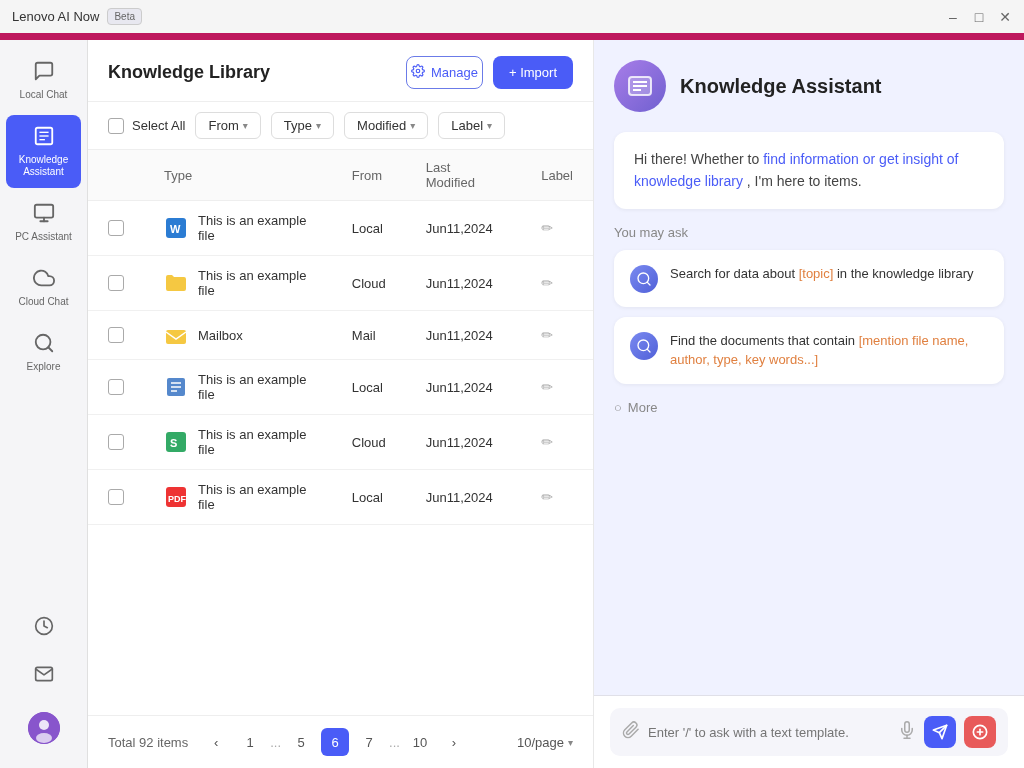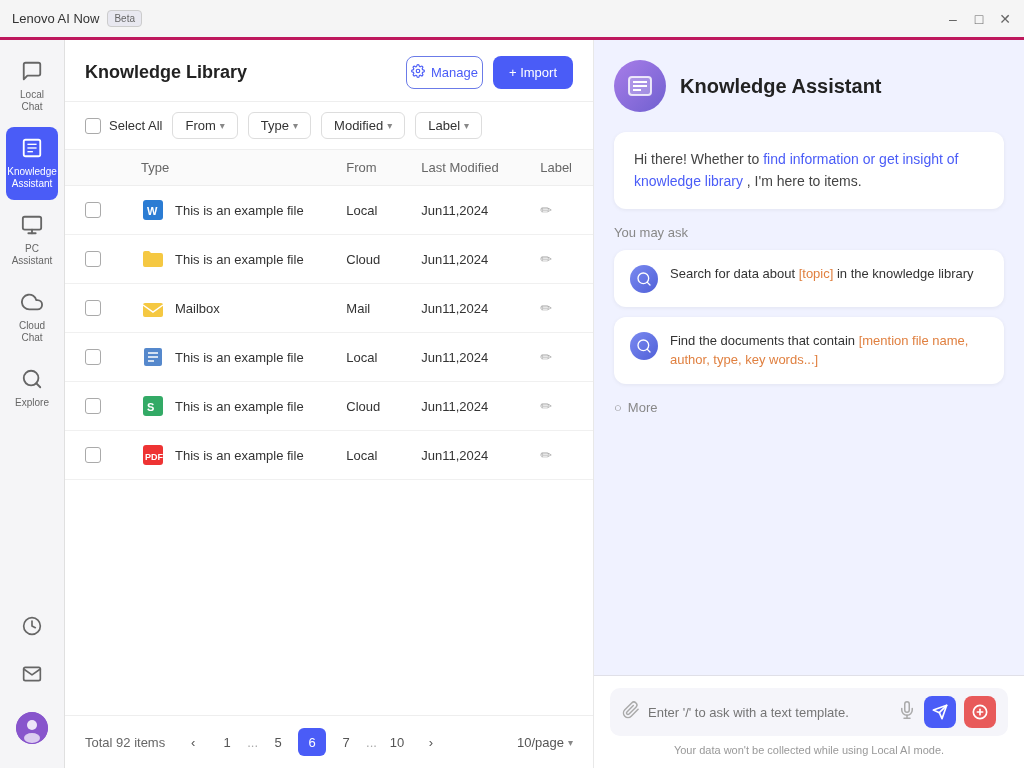--- a/index.html
+++ b/index.html
@@ -12,21 +12,21 @@
       display: flex;
       flex-direction: column;
     }
     
     .titlebar {
       background: #f5f5f5;
       height: 40px;
       display: flex;
       align-items: center;
       padding: 0 12px;
-      border-bottom: 3px solid #be185d;
+      border-bottom: 7px solid #be185d;
       user-select: none;
     }
     .titlebar-title {
       font-size: 13px;
       font-weight: 500;
       color: #333;
       display: flex;
       align-items: center;
       gap: 8px;
       flex: 1;
@@ -54,21 +54,21 @@
       font-size: 14px;
     }
     
     .app-body {
       display: flex;
       flex: 1;
       overflow: hidden;
     }
     
     .sidebar {
-      width: 65px;
+      width: 88px;
       background: #f5f5f7;
       border-right: 1px solid #e0e0e0;
       display: flex;
       flex-direction: column;
       align-items: center;
       padding: 8px 0;
     }
     .sidebar-item {
       display: flex;
       flex-direction: column;
@@ -833,16 +833,15 @@
           </svg>
         </div>
         <div class="extra-btn">
           <svg width="16" height="16" viewBox="0 0 24 24" fill="none" stroke="white" stroke-width="2.5" stroke-linecap="round" stroke-linejoin="round">
             <circle cx="12" cy="12" r="10"></circle>
             <line x1="12" y1="8" x2="12" y2="16"></line>
             <line x1="8" y1="12" x2="16" y2="12"></line>
           </svg>
         </div>
       </div>
-      <p class="privacy-note">Your data won't be collected while using  Local AI mode.</p>
     </div>
   </div>
 </div>
 
 </body></html>

